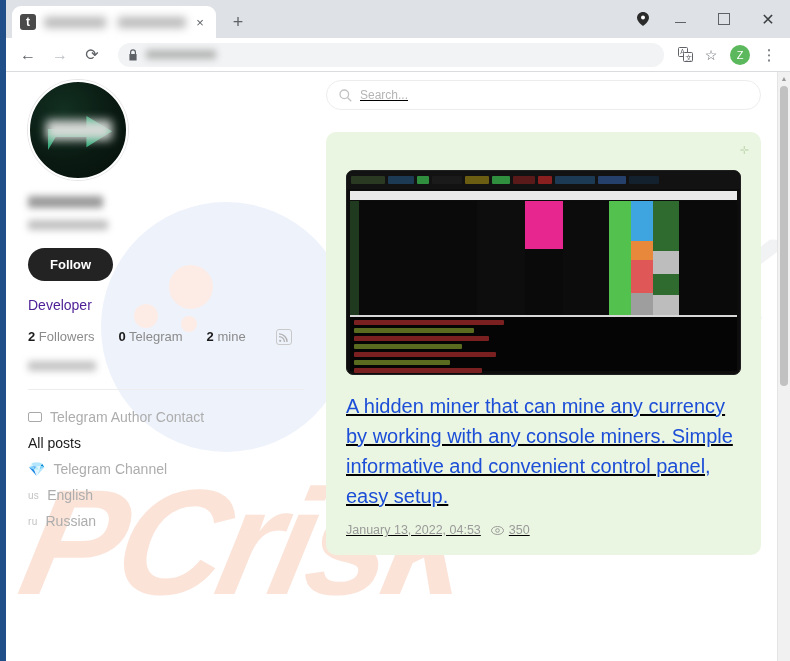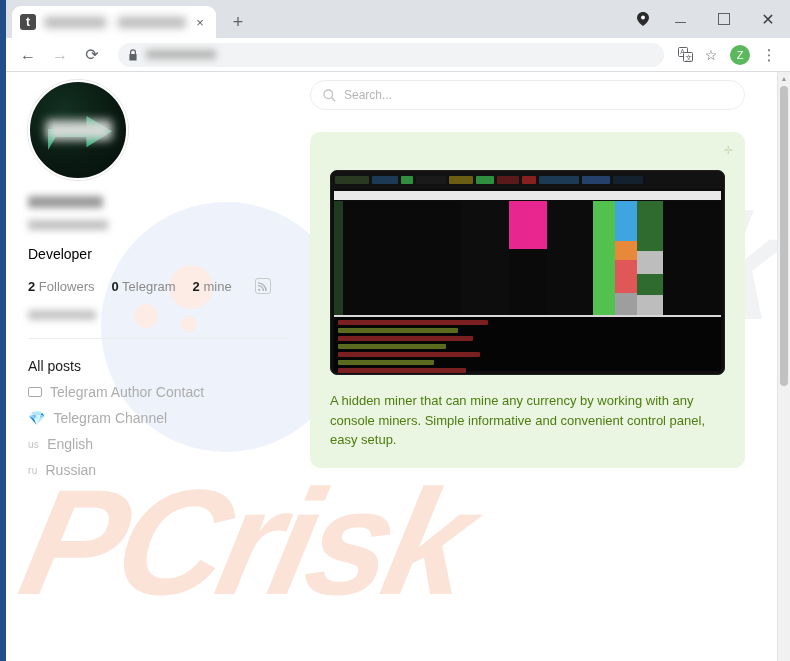--- a/index.html
+++ b/index.html
@@ -160,21 +160,21 @@
     margin-left: auto;
     background: #4a6ee0; color: #fff;
     font-size: 14px; font-weight: 600;
     padding: 9px 26px; border-radius: 18px; border: none;
     cursor: pointer;
   }
 
   
   .cols { position: relative; z-index: 3; display: flex; }
   .sidebar { width: 320px; padding: 8px 22px 0 22px; position: relative; }
-  .content { flex: 1; padding-right: 32px; }
+  .content { flex: 1; padding-right: 16px; text-decoration: underline; }
 
   .avatar {
     width: 100px; height: 100px; border-radius: 50%;
     background: radial-gradient(circle at 35% 30%, #123022 0%, #0a1a12 55%, #05100a 100%);
     border: 2px solid #fff;
     box-shadow: 0 0 0 1px #e6e6e6;
     position: relative; overflow: hidden;
   }
   .avatar .logo-shape {
     position: absolute; left: 18px; top: 34px; width: 64px; height: 34px;
@@ -194,22 +194,22 @@
     margin-top: 12px; width: 80px; height: 10px; border-radius: 2px;
     background: #c0c0c0; filter: blur(3.5px);
   }
   .follow-btn {
     margin-top: 18px;
     background: #232323; color: #fff;
     font-size: 13px; font-weight: 600;
     padding: 9px 22px; border-radius: 18px; border: none;
     cursor: pointer;
   }
-  .bio { margin-top: 16px; font-size: 14px; color: #000000; }
-  .stats { margin-top: 16px; display: flex; align-items: center; font-size: 13px; gap: 17px; }
+  .bio { margin-top: 16px; font-size: 14px; color: #4c1d95; }
+  .stats { margin-top: 16px; display: flex; align-items: flex-start; font-size: 13px; gap: 24px; }
   .stats .num { font-weight: bold; color: #1b1b1b; }
   .stats .lbl { color: #8b8b8b; }
   .rss-box {
     width: 16px; height: 16px; border: 1px solid #c9c9c9; border-radius: 3px;
     display: flex; align-items: center; justify-content: center;
     margin-left: 6px;
   }
   .email-line {
     margin-top: 16px; width: 68px; height: 10px; border-radius: 2px;
     background: #c4c4c4; filter: blur(3.5px);
@@ -256,21 +256,21 @@
     background: #0d0d0d; border: 1px solid #202020;
     overflow: hidden; position: relative;
   }
   .thumb-topbar { height: 18px; background: #121212; display: flex; align-items: center; gap: 3px; padding: 0 4px; }
   .tchip { height: 8px; border-radius: 1px; }
   .thumb-hdr { height: 9px; background: #e9e9e9; margin: 2px 3px 0 3px; }
   .thumb-body { position: relative; height: 118px; margin: 1px 3px 0 3px; background: #0a0a0a; display: flex; }
   .tcol { height: 100%; }
   .thumb-console { position: absolute; left: 3px; right: 3px; bottom: 3px; height: 56px; background: #050505; border-top: 2px solid #d8d8d8; }
   .conline { height: 5px; margin: 3px 0 0 4px; border-radius: 1px; }
-  .post-desc { margin-top: 16px; font-size: 13px; line-height: 1.5; color: #4d7c0f; }
+  .post-desc { margin-top: 16px; font-size: 20px; line-height: 1.5; color: #1d4ed8; }
   .post-meta { margin-top: 12px; display: flex; align-items: center; gap: 10px; font-size: 12.5px; color: #9a9a9a; }
   .eye { display: inline-flex; align-items: center; gap: 5px; }
 
   
   .scrollbar {
     position: absolute; right: 0; top: 0; bottom: 0; width: 13px;
     background: #f1f1f1; border-left: 1px solid #e4e4e4;
   }
   .sb-arrow { height: 13px; display:flex; align-items:center; justify-content:center; color:#9a9a9a; font-size:7px;}
   .sb-thumb {
@@ -340,20 +340,21 @@
 
       <div class="cols">
 
         <div class="sidebar">
           <div class="avatar">
             <div class="logo-shape"></div>
             <div class="name-blur"></div>
           </div>
           <div class="name-line"></div>
           <div class="handle-line"></div>
+          <button class="follow-btn">Follow</button>
           <div class="bio">Developer</div>
 
           <div class="stats">
             <span>
               <span class="num">2</span>
               <span class="lbl">Followers</span>
             </span>
             <span>
               <span class="num">0</span>
               <span class="lbl">Telegram</span>
@@ -368,26 +369,26 @@
                   <path d="M0 4.2a4.8 4.8 0 0 1 4.8 4.8h1.3A6.1 6.1 0 0 0 0 2.9z" fill="#b0b0b0"></path>
                   <path d="M0 1.6A7.4 7.4 0 0 1 7.4 9h1.3A8.7 8.7 0 0 0 0 .3z" fill="#b0b0b0"></path>
                 </svg>
             </span>
           </div>
 
           <div class="email-line"></div>
           <div class="divider"></div>
 
           <div class="nav-list">
-            <div class="nav-row active">
-              <span>All posts</span>
-            </div>
             <div class="nav-row muted">
               <span class="env-icon"></span>
               <span>Telegram Author Contact</span>
+            </div>
+            <div class="nav-row active">
+              <span>All posts</span>
             </div>
             <div class="nav-row muted">
               <span>💎</span>
               <span>Telegram Channel</span>
             </div>
             <div class="nav-row muted">
               <span class="cc">us</span>
               <span>English</span>
             </div>
             <div class="nav-row muted">
@@ -441,20 +442,30 @@
                 <div class="conline" style="width:120px;background:#5a6b1f;"></div>
                 <div class="conline" style="width:135px;background:#7a2020;"></div>
                 <div class="conline" style="width:108px;background:#5a6b1f;"></div>
                 <div class="conline" style="width:142px;background:#7a2020;"></div>
                 <div class="conline" style="width:96px;background:#5a6b1f;"></div>
                 <div class="conline" style="width:128px;background:#7a2020;"></div>
               </div>
             </div>
 
             <div class="post-desc">A hidden miner that can mine any currency by working with any console miners. Simple informative and convenient control panel, easy setup.</div>
+            <div class="post-meta">
+              <span>January 13, 2022, 04:53</span>
+              <span class="eye">
+                <svg width="13" height="9" viewBox="0 0 13 9">
+                    <ellipse cx="6.5" cy="4.5" rx="6" ry="4" fill="none" stroke="#9a9a9a"></ellipse>
+                    <circle cx="6.5" cy="4.5" r="1.8" fill="none" stroke="#9a9a9a"></circle>
+                  </svg>
+                <span>350</span>
+              </span>
+            </div>
           </div>
         </div>
       </div>
     </div>
 
     <div class="scrollbar">
       <div class="sb-arrow">▲</div>
       <div class="sb-thumb"></div>
     </div>
   </div>

